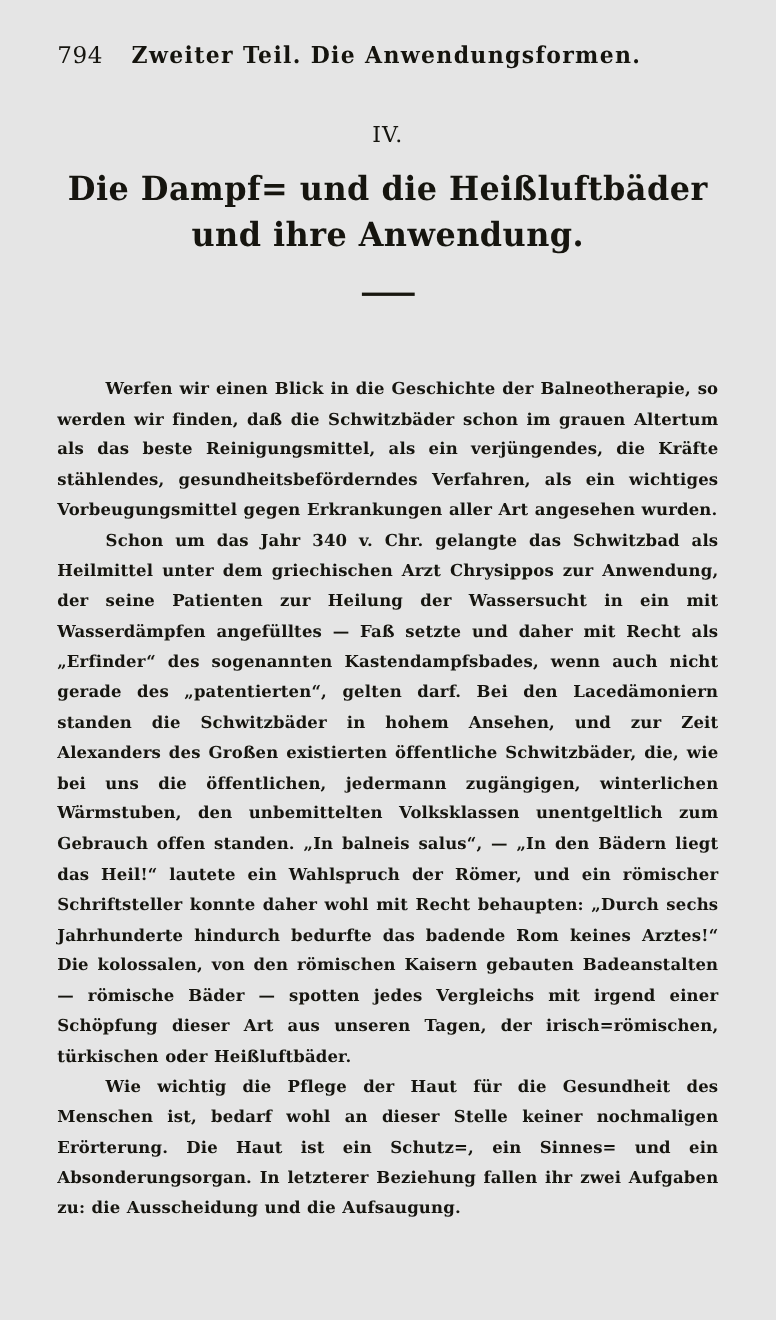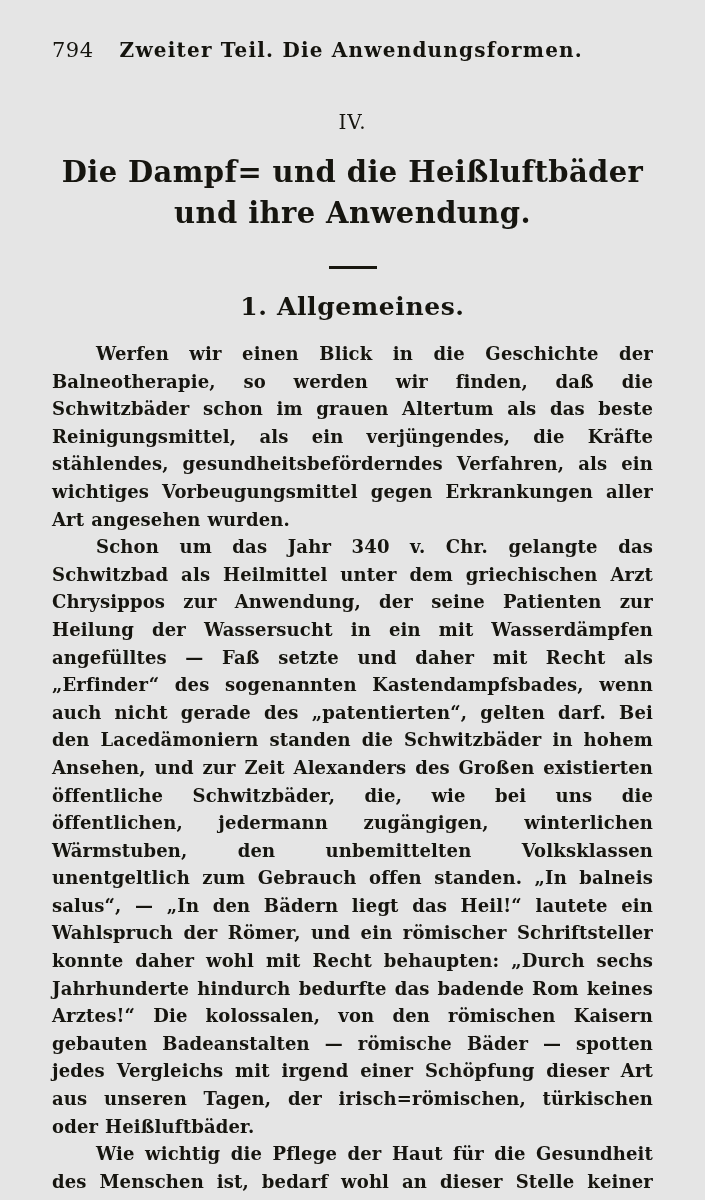--- a/index.html
+++ b/index.html
@@ -92,21 +92,21 @@
   .body-text {
     position: absolute;
     top: 340px;
     left: 52px;
     width: 601px;
   }
   .body-text p {
     margin: 0;
     text-align: justify;
     text-justify: inter-word;
-    font-size: 18px;
+    font-size: 15px;
     line-height: 27.6px;
     letter-spacing: 0.15px;
     text-indent: 44px;
     word-spacing: 0.5px;
   }
   .body-text p + p {
     margin-top: 0;
   }
   .head-title, .chapter-title, .section-title, .body-text p, .folio, .chapter-num {
     font-family: "DejaVu Serif", serif;
@@ -125,21 +125,20 @@
     <div class="folio">794</div>
     <div class="head-title">Zweiter Teil.   Die Anwendungsformen.</div>
   </div>
 
   <div class="chapter-num">IV.</div>
 
   <div class="chapter-title">Die Dampf= und die Heißluftbäder und ihre Anwendung.</div>
 
   <div class="rule"></div>
 
-  <div class="section-title">1. Allgemeines.</div>
 
   <div class="body-text">
     <p>Werfen wir einen Blick in die Geschichte der Balneotherapie, so werden wir finden, daß die Schwitzbäder schon im grauen Altertum als das beste Reinigungsmittel, als ein verjüngendes, die Kräfte stählendes, gesundheitsbeförderndes Verfahren, als ein wichtiges Vorbeugungsmittel gegen Erkrankungen aller Art angesehen wurden.</p>
     <p>Schon um das Jahr 340 v. Chr. gelangte das Schwitzbad als Heilmittel unter dem griechischen Arzt Chrysippos zur Anwendung, der seine Patienten zur Heilung der Wassersucht in ein mit Wasserdämpfen angefülltes — Faß setzte und daher mit Recht als „Erfinder“ des sogenannten Kastendampfsbades, wenn auch nicht gerade des „patentierten“, gelten darf.  Bei den Lacedämoniern standen die Schwitzbäder in hohem Ansehen, und zur Zeit Alexanders des Großen existierten öffentliche Schwitzbäder, die, wie bei uns die öffentlichen, jedermann zugängigen, winterlichen Wärmstuben, den unbemittelten Volksklassen unentgeltlich zum Gebrauch offen standen.  „In balneis salus“, — „In den Bädern liegt das Heil!“ lautete ein Wahlspruch der Römer, und ein römischer Schriftsteller konnte daher wohl mit Recht behaupten:  „Durch sechs Jahrhunderte hindurch bedurfte das badende Rom keines Arztes!“   Die kolossalen, von den römischen Kaisern gebauten Badeanstalten — römische Bäder — spotten jedes Vergleichs mit irgend einer Schöpfung dieser Art aus unseren Tagen, der irisch=römischen, türkischen oder Heißluftbäder.</p>
     <p>Wie wichtig die Pflege der Haut für die Gesundheit des Menschen ist, bedarf wohl an dieser Stelle keiner nochmaligen Erörterung.  Die Haut ist ein Schutz=, ein Sinnes= und ein Absonderungsorgan.  In letzterer Beziehung fallen ihr zwei Aufgaben zu: die Ausscheidung und die Aufsaugung.</p>
   </div>
 
 </div>
 
 </body></html>

